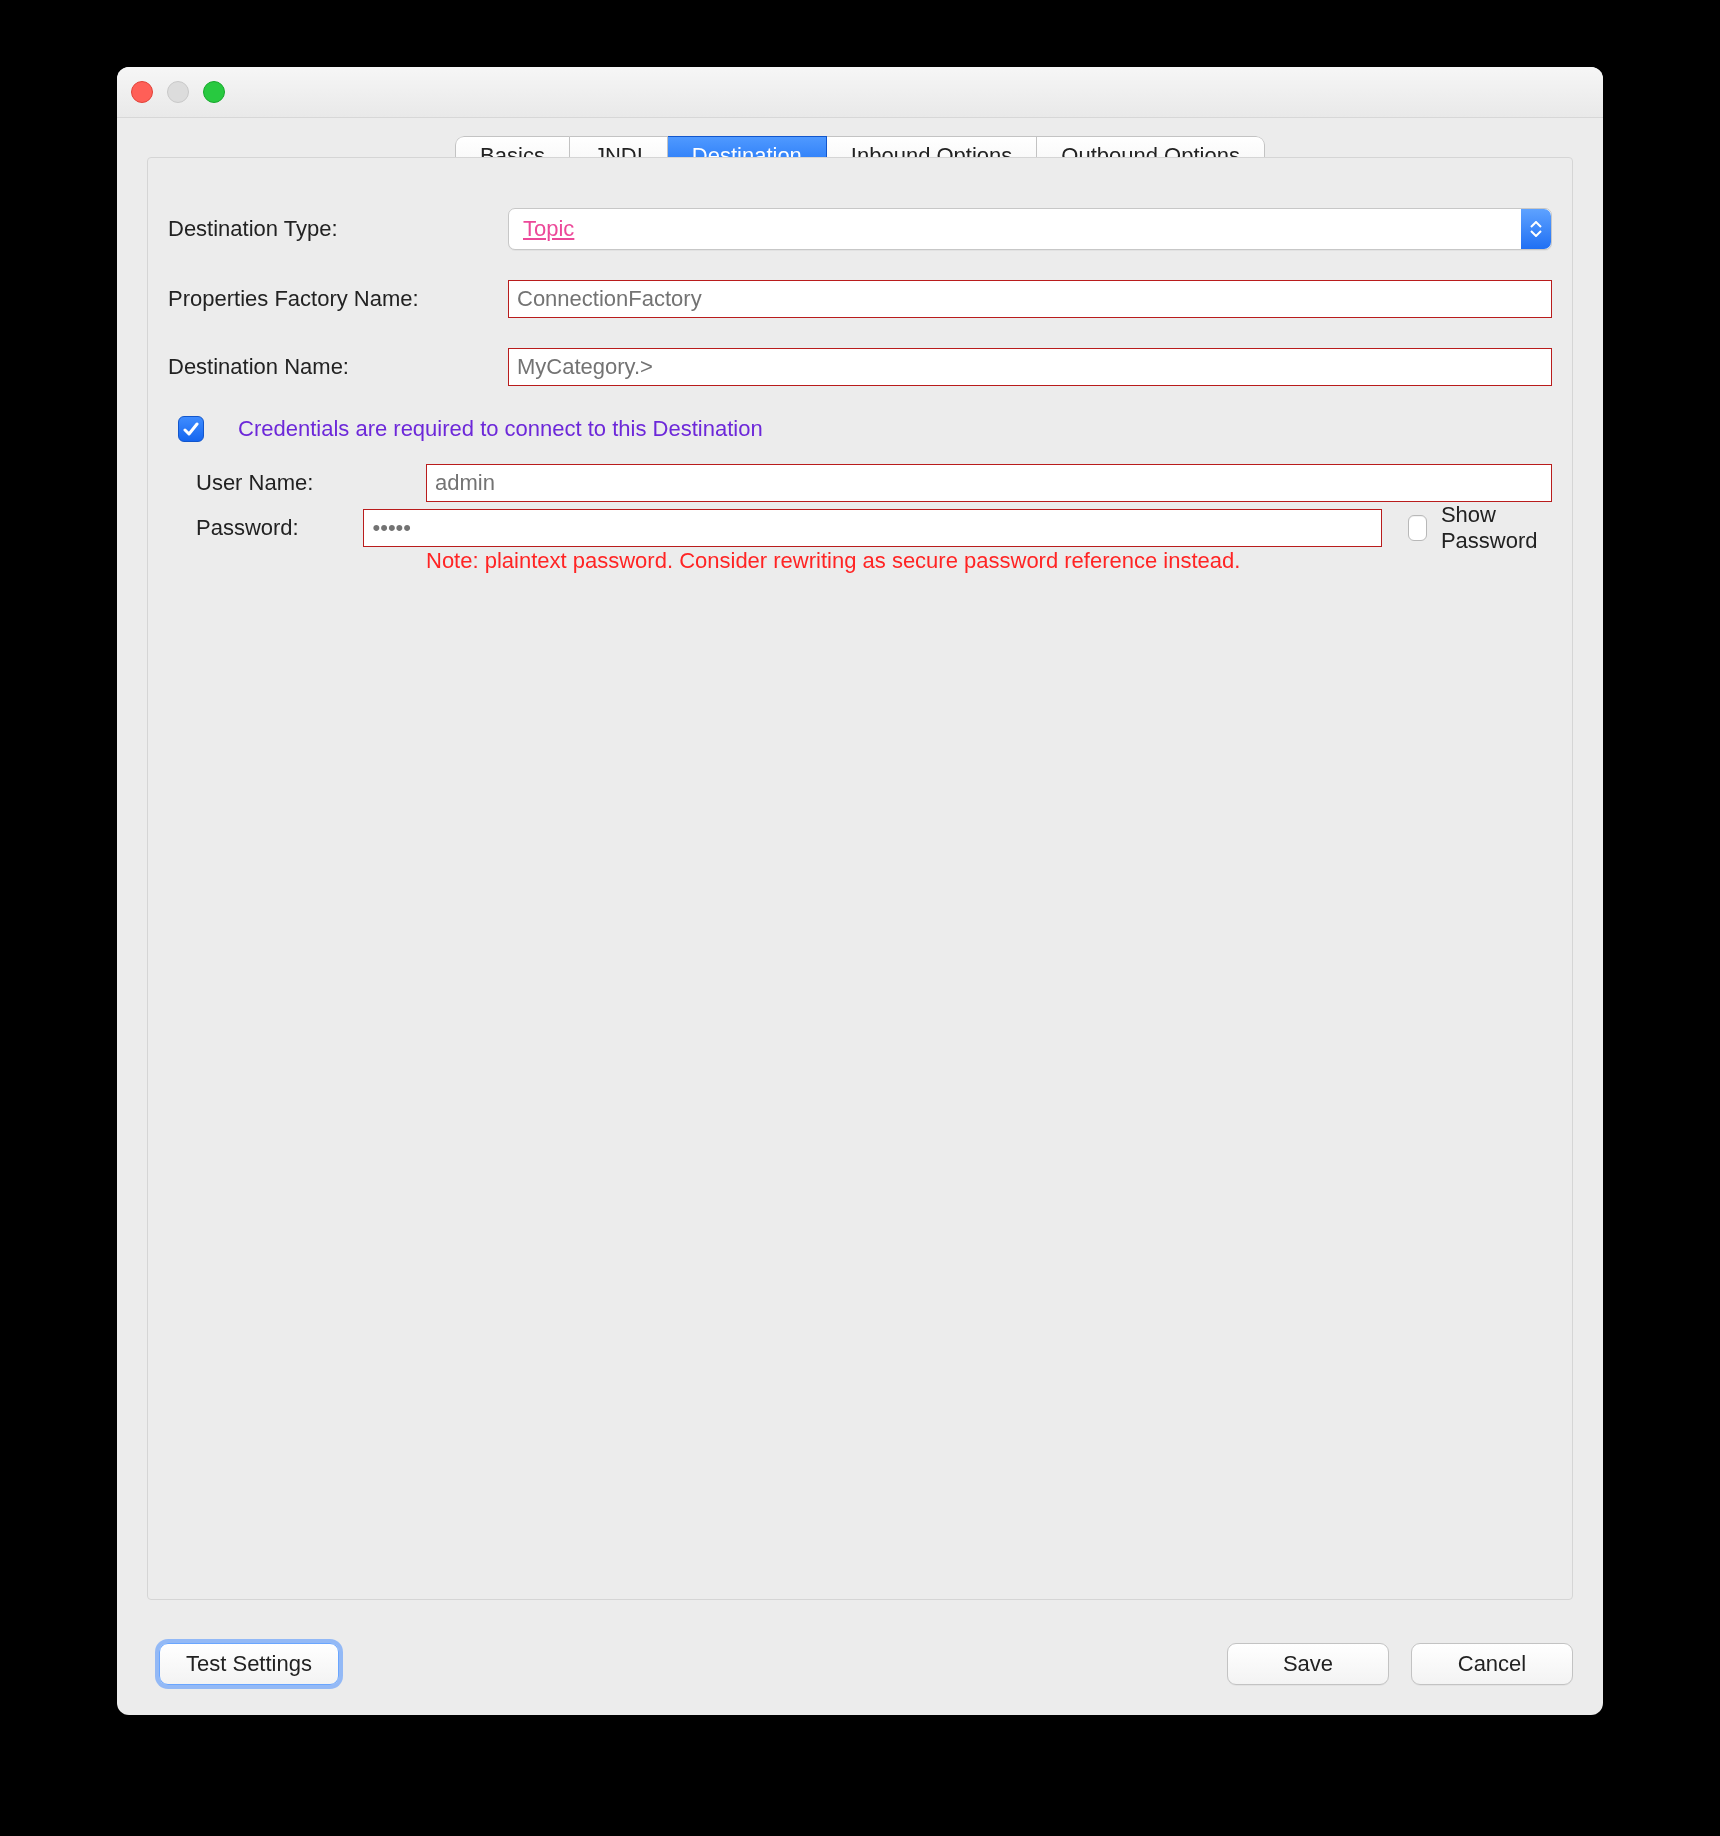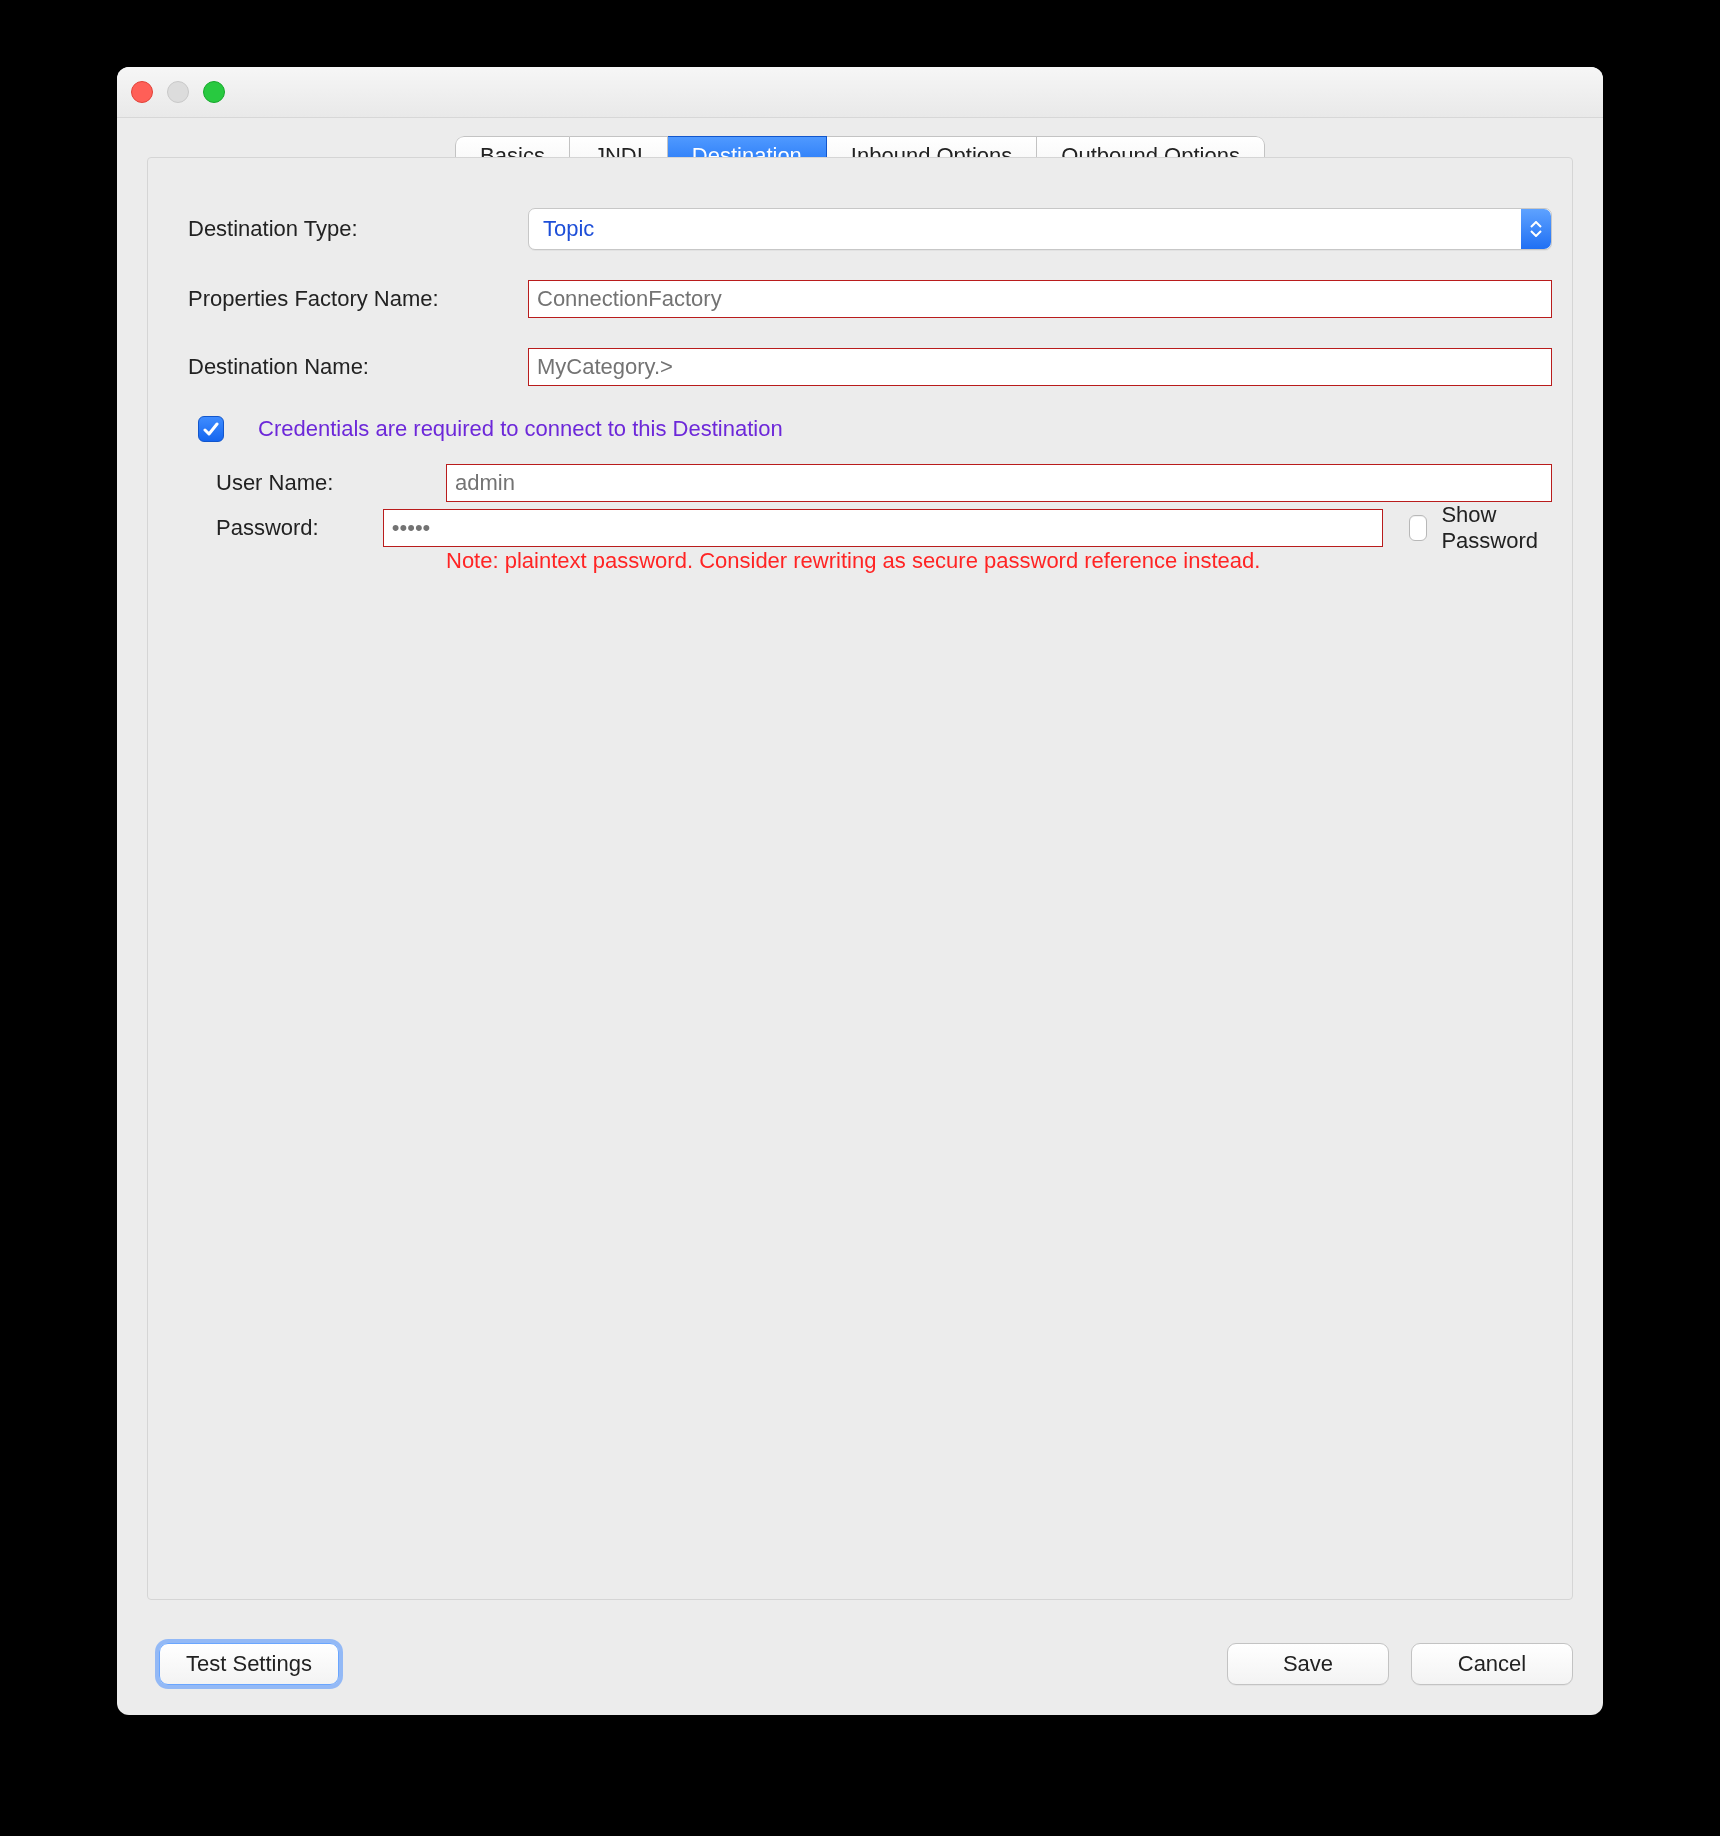--- a/index.html
+++ b/index.html
@@ -33,29 +33,30 @@
     cursor:default;
   }
   .segmented .seg:first-child{border-left-width:1px;border-top-left-radius:9px;border-bottom-left-radius:9px;}
   .segmented .seg:last-child{border-top-right-radius:9px;border-bottom-right-radius:9px;}
   .segmented .seg.active{
     background:linear-gradient(#4f99ff,#1a6ff4);color:#fff;border-color:#1256cc;
   }
   .panel{
     position:absolute;left:30px;right:30px;top:90px;bottom:115px;
     background:#ececec;border:1px solid #d5d5d5;border-radius:4px;
-    padding:50px 20px 20px 32px;box-sizing:border-box;
+    padding:50px 20px 20px 12px;box-sizing:border-box;
   }
   .row{display:flex;align-items:center;margin-bottom:30px;}
   .lbl{width:340px;font-size:22px;color:#222;padding-left:8px;}
   .field{flex:1;}
   .select{
     position:relative;height:40px;background:#fff;border:1px solid #c7c7c7;border-radius:7px;
-    display:flex;align-items:center;font-size:22px;color:#1d4ed8;
+    display:flex;align-items:center;font-size:22px;color:#ec4899;
     box-shadow:0 1px 0 rgba(0,0,0,0.04);
+    text-decoration:underline;
   }
   .select .val{padding-left:14px;}
   .select .chev{
     position:absolute;right:0;top:0;bottom:0;width:30px;
     background:linear-gradient(#5ea2ff,#2070f4);border-top-right-radius:7px;border-bottom-right-radius:7px;
     display:flex;flex-direction:column;align-items:center;justify-content:center;gap:2px;
   }
   .chev svg{display:block;}
   input.text{
     width:100%;height:38px;box-sizing:border-box;font-size:22px;color:#737373;

